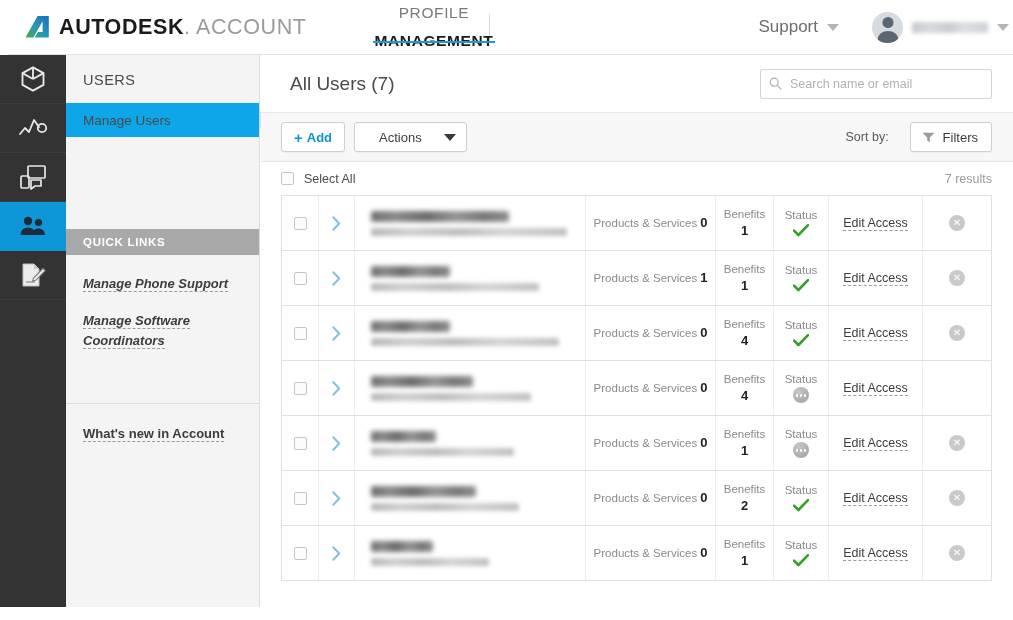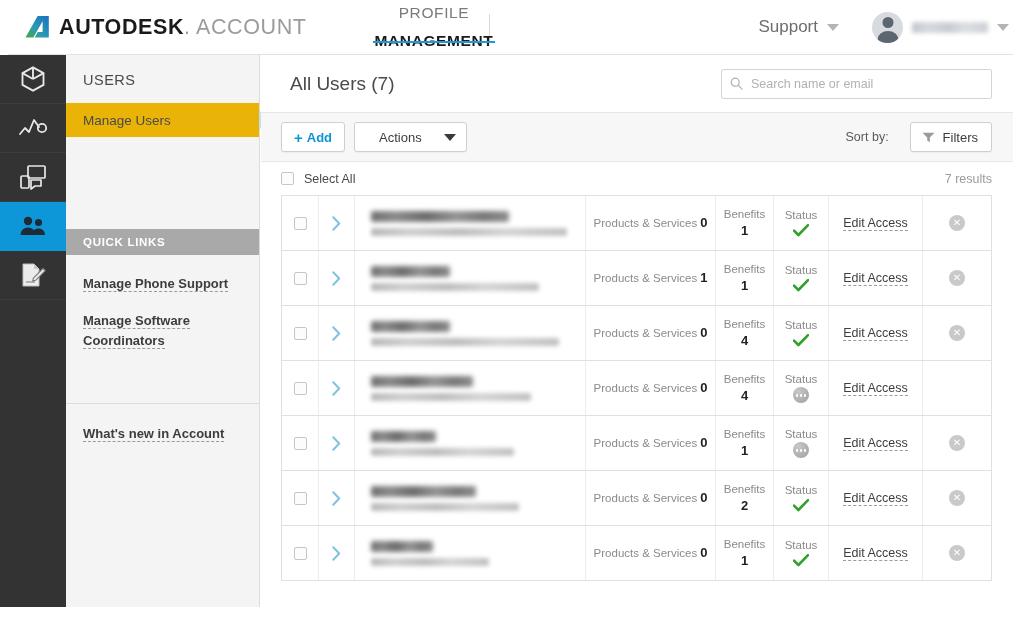--- a/index.html
+++ b/index.html
@@ -97,56 +97,56 @@
   }
   .subnav-title {
     font-size: 14.5px; color: #4a4a4a; letter-spacing: .5px;
     padding: 17px 0 0 17px; height: 48px;
   }
   .subnav-item {
     height: 34px; display: flex; align-items: center;
     padding-left: 17px; font-size: 13.5px; color: #4a4a4a;
     cursor: pointer; position: relative;
   }
-  .subnav-item.active { background: #eab308; }
+  .subnav-item.active { background: #0ea5e9; }
   .subnav-item.active::after {
     content: ""; position: absolute; right: -10px; top: 7px;
     width: 0; height: 0;
     border-top: 10px solid transparent; border-bottom: 10px solid transparent;
     border-left: 10px solid #c3e1ef;
   }
   .subnav-spacer { height: 92px; }
   .quicklinks-head {
     height: 26px; background: #a9a9a9; color: #ffffff;
     font-size: 11.5px; font-weight: bold; letter-spacing: .7px;
     display: flex; align-items: center; padding-left: 17px;
   }
   .ql-list { padding: 19px 17px 0 17px; }
   .ql-link {
     display: inline; font-size: 13px; font-weight: bold; color: #3d3d3d;
     border-bottom: 1px dashed #9a9a9a; cursor: pointer;
     line-height: 20px;
   }
-  .ql-row { margin-bottom: 17px; max-width: 150px; }
+  .ql-row { margin-bottom: 17px; max-width: 150px; font-style: italic; }
   .ql-divider { height: 1px; background: #dcdcdc; margin: 52px 0 0 0; }
   .ql-footer { padding: 20px 17px 0 17px; }
 
   
   .main {
     position: absolute; left: 261px; top: 55px;
     width: 752px; height: 565px; background: #ffffff;
   }
   .page-head {
     height: 57px; display: flex; align-items: center;
     padding: 0 21px 0 29px;
   }
   .page-title { font-size: 19px; color: #4a4a4a; }
   .search-wrap { margin-left: auto; position: relative; }
   .search-input {
-    width: 271px; height: 30px;
+    width: 232px; height: 30px;
     border: 1px solid #d4d4d4; border-radius: 2px;
     padding: 0 8px 0 29px; font-size: 12.5px; color: #555;
     font-family: "Liberation Sans", sans-serif; outline: none;
     background: #ffffff;
   }
   .search-input::placeholder { color: #b2b2b2; }
   .search-icon {
     position: absolute; left: 9px; top: 8px;
     width: 13px; height: 13px; pointer-events: none;
   }

